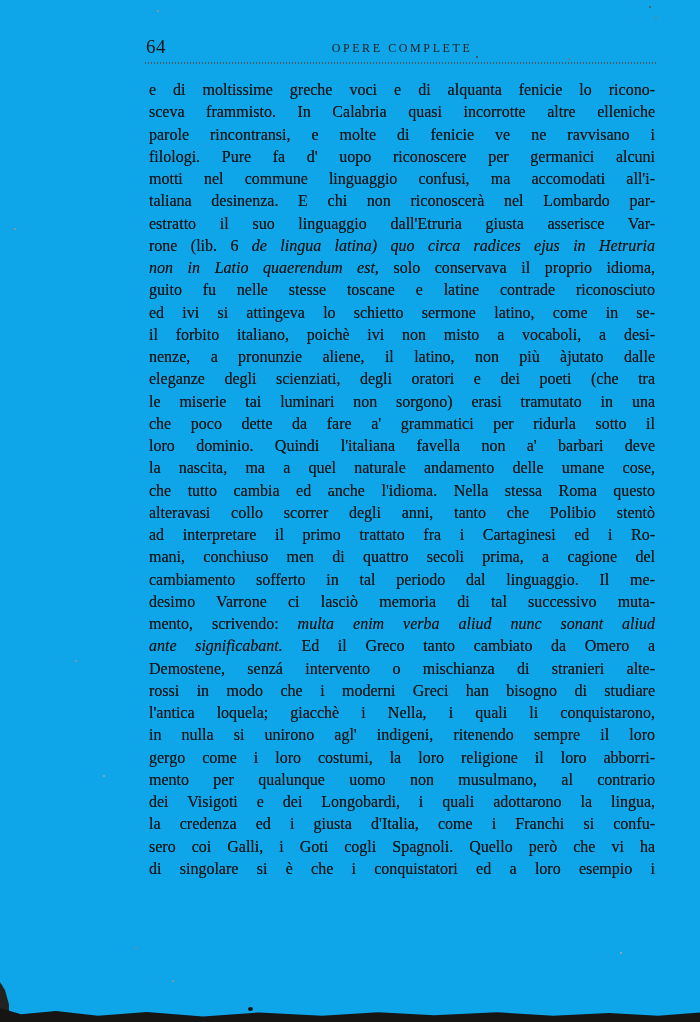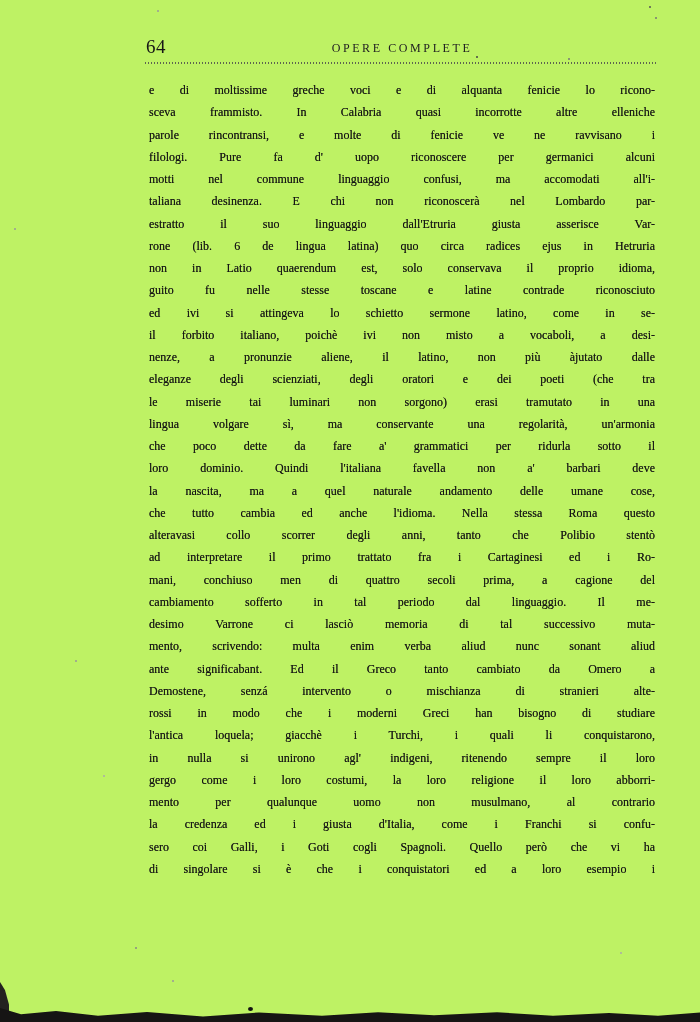--- a/index.html
+++ b/index.html
@@ -3,21 +3,21 @@
 <meta charset="utf-8">
 <style>
   html,body{margin:0;padding:0;}
   body{
     width:700px;height:1022px;overflow:hidden;
     background:#f6f6f4;
     font-family:"Liberation Serif", serif;
   }
   .scan-page{
     position:relative;width:700px;height:1022px;
-    background:#bef264;
+    background:#0ea5e9;
     color:#1b1b1b;
   }
   
   .page-number{
     position:absolute;left:146px;top:36px;
     font-size:19px;letter-spacing:0.5px;color:#161616;
   }
   .running-header{
     position:absolute;left:149px;top:41px;width:506px;
     text-align:center;font-size:12px;font-weight:400;
@@ -25,28 +25,28 @@
   }
   .dotted-rule{
     position:absolute;left:145px;top:62px;width:513px;height:2px;
     background-image:repeating-linear-gradient(90deg,#4d4d4d 0 1px,transparent 1px 3px);
     background-size:3px 1.5px;background-repeat:repeat-x;background-position:0 0;
     opacity:.85;
   }
   
   .body-text{
     position:absolute;left:149px;top:79px;width:506px;
-    font-size:12px;line-height:22.25px;color:#151515;
+    font-size:16px;line-height:22.25px;color:#151515;
     text-shadow:0 0 .4px rgba(10,10,10,.65);
   }
   .body-text .line{
     text-align:justify;text-align-last:justify;
     height:22.25px;overflow:hidden;white-space:nowrap;
   }
-  .body-text .it{}
+  .body-text .it{font-style:italic;}
   
   .speck{position:absolute;border-radius:50%;}
   .scan-edge-bottom{
     position:absolute;left:0;bottom:0;width:700px;height:14px;
     background:#161514;
     clip-path:polygon(0% 0%,3% 45%,8% 22%,14% 55%,21% 28%,29% 60%,37% 32%,46% 55%,54% 30%,62% 52%,71% 30%,79% 56%,87% 36%,94% 55%,100% 32%,100% 100%,0% 100%);
   }
   .scan-edge-corner{
     position:absolute;left:0;bottom:8px;width:9px;height:32px;
     background:#232220;
@@ -75,38 +75,38 @@
       <div class="line"><span>taliana desinenza. E chi non riconoscerà nel Lombardo par-</span></div>
       <div class="line"><span>estratto il suo linguaggio dall'Etruria giusta asserisce Var-</span></div>
       <div class="line"><span>rone (lib. 6 </span><span class="it">de lingua latina) quo circa radices ejus in Hetruria</span></div>
       <div class="line"><span class="it">non in Latio quaerendum est,</span><span> solo conservava il proprio idioma,</span></div>
       <div class="line"><span>guito fu nelle stesse toscane e latine contrade riconosciuto</span></div>
       <div class="line"><span>ed ivi si attingeva lo schietto sermone latino, come in se-</span></div>
       <div class="line"><span>il forbito italiano, poichè ivi non misto a vocaboli, a desi-</span></div>
       <div class="line"><span>nenze, a pronunzie aliene, il latino, non più àjutato dalle</span></div>
       <div class="line"><span>eleganze degli scienziati, degli oratori e dei poeti (che tra</span></div>
       <div class="line"><span>le miserie tai luminari non sorgono) erasi tramutato in una</span></div>
-      <div class="line"><span>lingua volgare sì, ma conservante una regolarità, un'armonia</span></div>
       <div class="line"><span>che poco dette da fare a' grammatici per ridurla sotto il</span></div>
       <div class="line"><span>loro dominio. Quindi l'italiana favella non a' barbari deve</span></div>
       <div class="line"><span>la nascita, ma a quel naturale andamento delle umane cose,</span></div>
       <div class="line"><span>che tutto cambia ed anche l'idioma. Nella stessa Roma questo</span></div>
       <div class="line"><span>alteravasi collo scorrer degli anni, tanto che Polibio stentò</span></div>
       <div class="line"><span>ad interpretare il primo trattato fra i Cartaginesi ed i Ro-</span></div>
       <div class="line"><span>mani, conchiuso men di quattro secoli prima, a cagione del</span></div>
       <div class="line"><span>cambiamento sofferto in tal periodo dal linguaggio. Il me-</span></div>
       <div class="line"><span>desimo Varrone ci lasciò memoria di tal successivo muta-</span></div>
       <div class="line"><span>mento, scrivendo: </span><span class="it">multa enim verba aliud nunc sonant aliud</span></div>
       <div class="line"><span class="it">ante significabant.</span><span> Ed il Greco tanto cambiato da Omero a</span></div>
       <div class="line"><span>Demostene, senzá intervento o mischianza di stranieri alte-</span></div>
       <div class="line"><span>rossi in modo che i moderni Greci han bisogno di studiare</span></div>
-      <div class="line"><span>l'antica loquela; giacchè i Turchi, i quali li conquistarono,</span></div>
+      <div class="line"><span>l'antica loquela; giacchè i Nella, i quali li conquistarono,</span></div>
       <div class="line"><span>in nulla si unirono agl' indigeni, ritenendo sempre il loro</span></div>
       <div class="line"><span>gergo come i loro costumi, la loro religione il loro abborri-</span></div>
       <div class="line"><span>mento per qualunque uomo non musulmano, al contrario</span></div>
+      <div class="line"><span>dei Visigoti e dei Longobardi, i quali adottarono la lingua,</span></div>
       <div class="line"><span>la credenza ed i giusta d'Italia, come i Franchi si confu-</span></div>
       <div class="line"><span>sero coi Galli, i Goti cogli Spagnoli. Quello però che vi ha</span></div>
       <div class="line"><span>di singolare si è che i conquistatori ed a loro esempio i</span></div>
     </div>
 
   <div class="speck" style="left:649px;top:6px;width:2px;height:2px;background:#555;"></div>
   <div class="speck" style="left:655px;top:17px;width:2px;height:2px;background:#777;"></div>
   <div class="speck" style="left:157px;top:10px;width:2px;height:2px;background:#9a9a9a;"></div>
   <div class="speck" style="left:476px;top:56px;width:2px;height:2px;background:#444;"></div>
   <div class="speck" style="left:568px;top:58px;width:2px;height:2px;background:#777;"></div>

